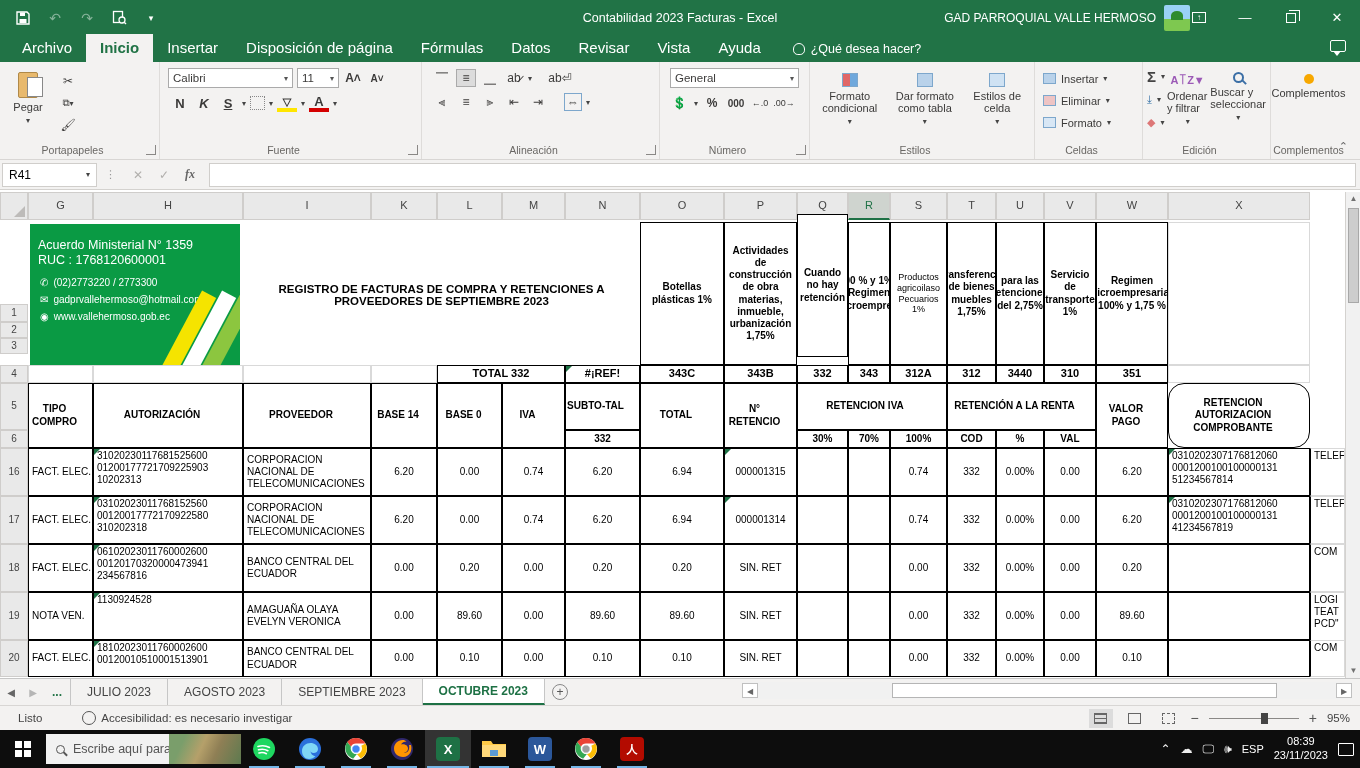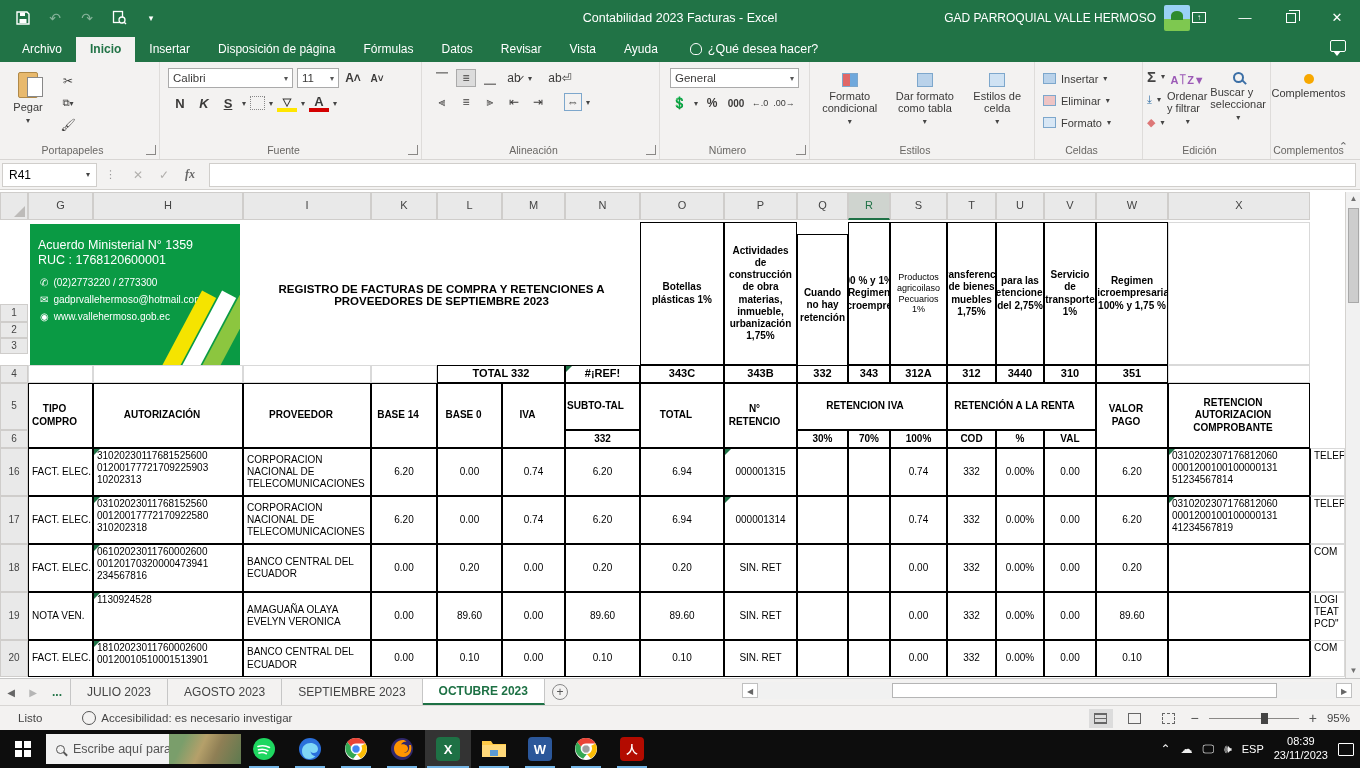--- a/index.html
+++ b/index.html
@@ -16,21 +16,21 @@
   #account-logo { width:26px; height:26px; background:linear-gradient(#9ad1f5 55%,#7ec850 55%); border-radius:2px; position:relative; overflow:hidden; }
   #account-logo:after{ content:""; position:absolute; left:7px; top:6px; width:12px; height:9px; background:#2e8b2e; border-radius:50% 50% 0 0; }
   .wbtns { position:absolute; right:0; top:0; height:35px; display:flex; }
   .wbtn { width:46px; height:35px; display:flex; align-items:center; justify-content:center; font-size:13px; color:#fff; }
   .restore-glyph { width:10px; height:10px; border:1px solid #fff; position:relative; }
   .restore-glyph:before { content:""; position:absolute; left:2px; top:-4px; width:10px; height:10px; border:1px solid #fff; border-bottom:none; border-left:none; }
   .ribbondisp { width:14px; height:11px; border:1px solid #fff; font-size:8px; line-height:9px; text-align:center; }
 
   
   #menubar { position:absolute; left:0; top:35px; width:1360px; height:27px; background:#217346; display:flex; align-items:flex-end; }
-  .mtab { padding:5px 14px 6px; font-size:12px; color:#fff; }
+  .mtab { padding:5px 14px 6px; font-size:15px; color:#fff; }
   .mtab.active { background:#f3f2f1; color:#217346; font-weight:bold; }
   #tellme { display:flex; align-items:center; gap:6px; color:#fff; font-size:12.5px; margin-left:18px; padding-bottom:6px; }
   .bulb { width:12px; height:12px; border:1.5px solid #fff; border-radius:50% 50% 40% 40%; position:relative; }
   #comment-top { position:absolute; right:14px; top:40px; width:16px; height:12px; border:1.5px solid #fff; border-radius:2px; }
   #comment-top:after { content:""; position:absolute; left:2px; bottom:-5px; border-left:4px solid transparent; border-right:4px solid transparent; border-top:5px solid #fff; }
 
   
   #ribbon { position:absolute; left:0; top:62px; width:1360px; height:98px; background:#f3f2f1; border-bottom:1px solid #d8d6d4; font-size:11px; color:#3b3a39; }
   .rgroup { position:absolute; top:0; height:97px; border-right:1px solid #dedcda; }
   .glabel { position:absolute; bottom:3px; left:0; right:14px; text-align:center; color:#696764; font-size:10.5px; }
@@ -422,21 +422,21 @@
     <div class="cell colhead" style="left: 0px; top: 258px; width: 28px; height: 48px; font-size: 10px;">16</div>
     <div class="cell colhead" style="left: 0px; top: 306px; width: 28px; height: 48px; font-size: 10px;">17</div>
     <div class="cell colhead" style="left: 0px; top: 354px; width: 28px; height: 48px; font-size: 10px;">18</div>
     <div class="cell colhead" style="left: 0px; top: 402px; width: 28px; height: 48px; font-size: 10px;">19</div>
     <div class="cell colhead" style="left: 0px; top: 450px; width: 28px; height: 37px; font-size: 10px;">20</div>
     <div class="cell lgt" style="left: 28px; top: 32px; width: 612px; height: 143px; z-index: -1;"></div>
     <div class="cell blk bold" style="left: 640px; top: 32px; width: 84px; height: 143px; font-size: 10px; padding: 1px 2px;">Botellas plásticas 1%</div>
     <div class="cell blk bold" style="left: 640px; top: 175px; width: 84px; height: 18px; font-size: 11px;">343C</div>
     <div class="cell blk bold" style="left: 724px; top: 32px; width: 73px; height: 143px; font-size: 10px; padding: 1px 2px;">Actividades de construcción de obra materias, inmueble, urbanización 1,75%</div>
     <div class="cell blk bold" style="left: 724px; top: 175px; width: 73px; height: 18px; font-size: 11px;">343B</div>
-    <div class="cell blk bold" style="left: 797px; top: 44px; width: 51px; height: 143px; font-size: 10px; padding: 1px 2px;">Cuando no hay retención</div>
+    <div class="cell blk bold" style="left: 797px; top: 24px; width: 51px; height: 143px; font-size: 10px; padding: 1px 2px;">Cuando no hay retención</div>
     <div class="cell blk bold" style="left: 797px; top: 175px; width: 51px; height: 18px; font-size: 11px;">332</div>
     <div class="cell blk bold" style="left: 848px; top: 32px; width: 42px; height: 143px; font-size: 10px; padding: 1px 2px;">100 % y 1%.- Regimen microempresa</div>
     <div class="cell blk bold" style="left: 848px; top: 175px; width: 42px; height: 18px; font-size: 11px;">343</div>
     <div class="cell blk" style="left: 890px; top: 32px; width: 57px; height: 143px; font-size: 9px; padding: 1px 2px;">Productos agricoilaso Pecuarios 1%</div>
     <div class="cell blk bold" style="left: 890px; top: 175px; width: 57px; height: 18px; font-size: 11px;">312A</div>
     <div class="cell blk bold" style="left: 947px; top: 32px; width: 49px; height: 143px; font-size: 10px; padding: 1px 2px;">Transferencia de bienes muebles 1,75%</div>
     <div class="cell blk bold" style="left: 947px; top: 175px; width: 49px; height: 18px; font-size: 11px;">312</div>
     <div class="cell blk bold" style="left: 996px; top: 32px; width: 48px; height: 143px; font-size: 10px; padding: 1px 2px;">para las retenciones del 2,75%</div>
     <div class="cell blk bold" style="left: 996px; top: 175px; width: 48px; height: 18px; font-size: 11px;">3440</div>
     <div class="cell blk bold" style="left: 1044px; top: 32px; width: 52px; height: 143px; font-size: 10px; padding: 1px 2px;">Servicio de transporte 1%</div>
@@ -456,21 +456,21 @@
     <div class="cell blk bold" style="left: 93px; top: 193px; width: 150px; height: 65px; font-size: 10px; padding: 2px 14px 2px 2px;">AUTORIZACIÓN</div>
     <div class="cell blk bold" style="left: 243px; top: 193px; width: 128px; height: 65px; font-size: 10px; padding: 2px 14px 2px 2px;">PROVEEDOR</div>
     <div class="cell blk bold" style="left: 371px; top: 193px; width: 66px; height: 65px; font-size: 10px; padding: 2px 14px 2px 2px;">BASE 14</div>
     <div class="cell blk bold" style="left: 437px; top: 193px; width: 65px; height: 65px; font-size: 10px; padding: 2px 14px 2px 2px;">BASE 0</div>
     <div class="cell blk bold" style="left: 502px; top: 193px; width: 63px; height: 65px; font-size: 10px; padding: 2px 14px 2px 2px;">IVA</div>
     <div class="cell blk bold" style="left: 640px; top: 193px; width: 84px; height: 65px; font-size: 10px; padding: 2px 14px 2px 2px;">TOTAL</div>
     <div class="cell blk bold" style="left: 724px; top: 193px; width: 73px; height: 65px; font-size: 10px; padding: 2px 14px 2px 2px;">N°
 RETENCIO</div>
     <div class="cell blk bold" style="left: 1096px; top: 193px; width: 72px; height: 65px; font-size: 10px; padding: 2px 14px 2px 2px;">VALOR
 PAGO</div>
-    <div class="cell blk bold" style="left: 1168px; top: 193px; width: 142px; height: 65px; font-size: 10px; padding: 2px 14px 2px 2px;">RETENCION
+    <div class="cell blk bold" style="left: 1168px; top: 193px; width: 142px; height: 65px; font-size: 10px; padding: 2px 14px 2px 2px; border-radius: 16px;">RETENCION
 AUTORIZACION
 COMPROBANTE</div>
     <div class="cell blk bold" style="left: 565px; top: 193px; width: 75px; height: 47px; padding-right: 14px;">SUBTO-TAL</div>
     <div class="cell blk bold" style="left: 565px; top: 240px; width: 75px; height: 18px;">332</div>
     <div class="cell blk bold" style="left: 797px; top: 193px; width: 150px; height: 47px; padding-right: 14px;">RETENCION IVA</div>
     <div class="cell blk bold" style="left: 797px; top: 240px; width: 51px; height: 18px;">30%</div>
     <div class="cell blk bold" style="left: 848px; top: 240px; width: 42px; height: 18px;">70%</div>
     <div class="cell blk bold" style="left: 890px; top: 240px; width: 57px; height: 18px;">100%</div>
     <div class="cell blk bold" style="left: 947px; top: 193px; width: 149px; height: 47px; padding-right: 14px;">RETENCIÓN A LA RENTA</div>
     <div class="cell blk bold" style="left: 947px; top: 240px; width: 49px; height: 18px;">COD</div>

